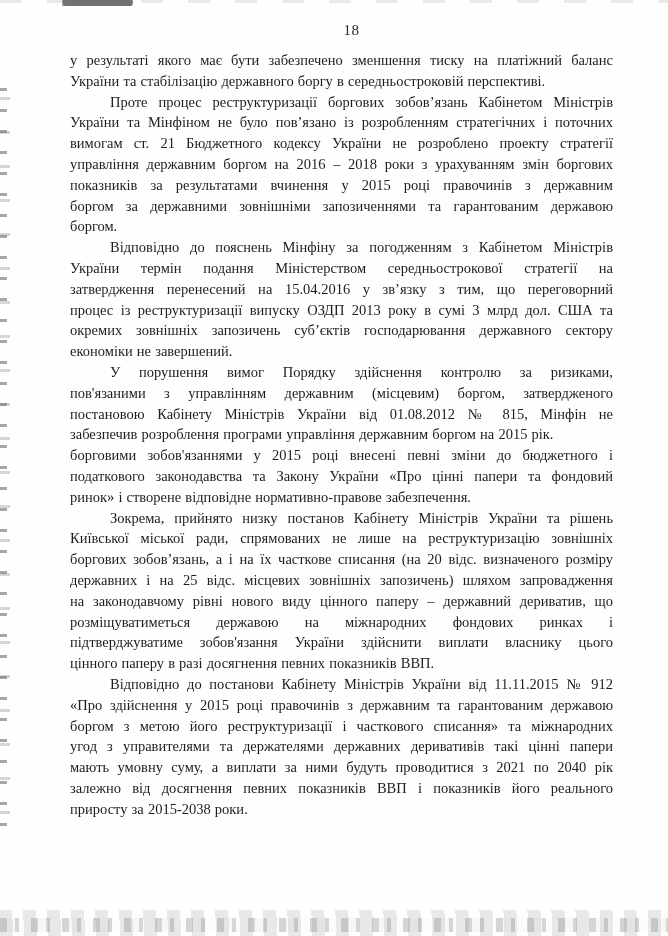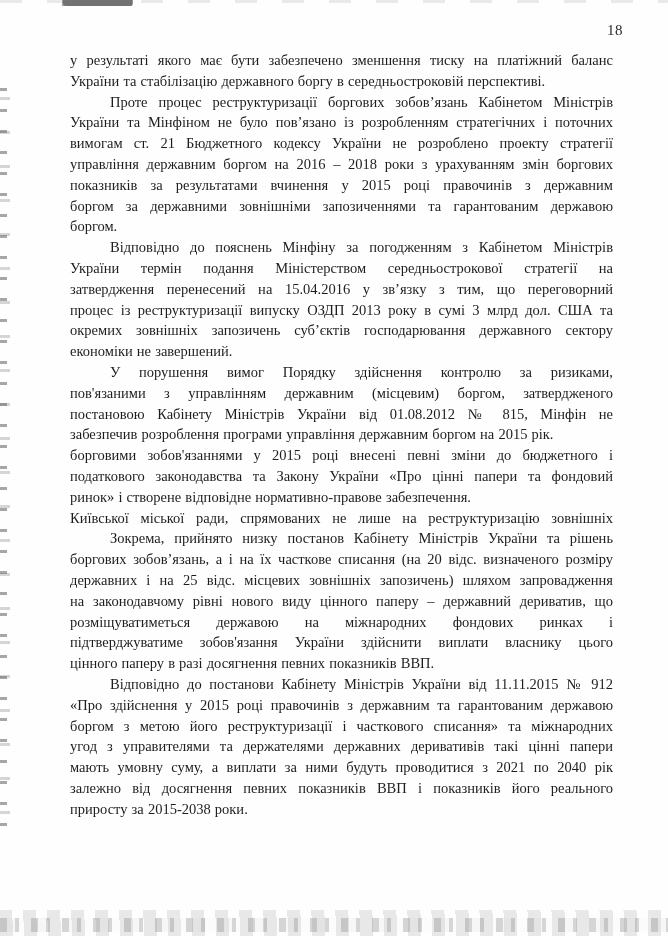--- a/index.html
+++ b/index.html
@@ -18,21 +18,21 @@
   .page {
     position: absolute;
     inset: 0;
     background: #fefefe;
   }
   .page-number {
     position: absolute;
     top: 22px;
     left: 80px;
     width: 543px;
-    text-align: right;
+    text-align: center;
     font-size: 15px;
     letter-spacing: 0.5px;
     color: #2a2a2a;
   }
   .document-text {
     position: absolute;
     top: 50px;
     left: 70px;
     width: 543px;
   }
@@ -121,22 +121,22 @@
       <div class="line">процес із реструктуризації випуску ОЗДП 2013 року в сумі 3 млрд дол. США та</div>
       <div class="line">окремих зовнішніх запозичень суб’єктів господарювання державного сектору</div>
       <div class="line last">економіки не завершений.</div>
       <div class="line indent">У порушення вимог Порядку здійснення контролю за ризиками,</div>
       <div class="line">пов'язаними з управлінням державним (місцевим) боргом, затвердженого</div>
       <div class="line">постановою Кабінету Міністрів України від 01.08.2012 № 815, Мінфін не</div>
       <div class="line last">забезпечив розроблення програми управління державним боргом на 2015 рік.</div>
       <div class="line">борговими зобов'язаннями у 2015 році внесені певні зміни до бюджетного і</div>
       <div class="line">податкового законодавства та Закону України «Про цінні папери та фондовий</div>
       <div class="line last">ринок» і створене відповідне нормативно-правове забезпечення.</div>
+      <div class="line indent">Зокрема, прийнято низку постанов Кабінету Міністрів України та рішень</div>
       <div class="line">Київської міської ради, спрямованих не лише на реструктуризацію зовнішніх</div>
-      <div class="line indent">Зокрема, прийнято низку постанов Кабінету Міністрів України та рішень</div>
       <div class="line">боргових зобов’язань, а і на їх часткове списання (на 20 відс. визначеного розміру</div>
       <div class="line">державних і на 25 відс. місцевих зовнішніх запозичень) шляхом запровадження</div>
       <div class="line">на законодавчому рівні нового виду цінного паперу – державний дериватив, що</div>
       <div class="line">розміщуватиметься державою на міжнародних фондових ринках і</div>
       <div class="line">підтверджуватиме зобов'язання України здійснити виплати власнику цього</div>
       <div class="line last">цінного паперу в разі досягнення певних показників ВВП.</div>
       <div class="line indent">Відповідно до постанови Кабінету Міністрів України від 11.11.2015 № 912</div>
       <div class="line">«Про здійснення у 2015 році правочинів з державним та гарантованим державою</div>
       <div class="line">боргом з метою його реструктуризації і часткового списання» та міжнародних</div>
       <div class="line">угод з управителями та держателями державних деривативів такі цінні папери</div>

